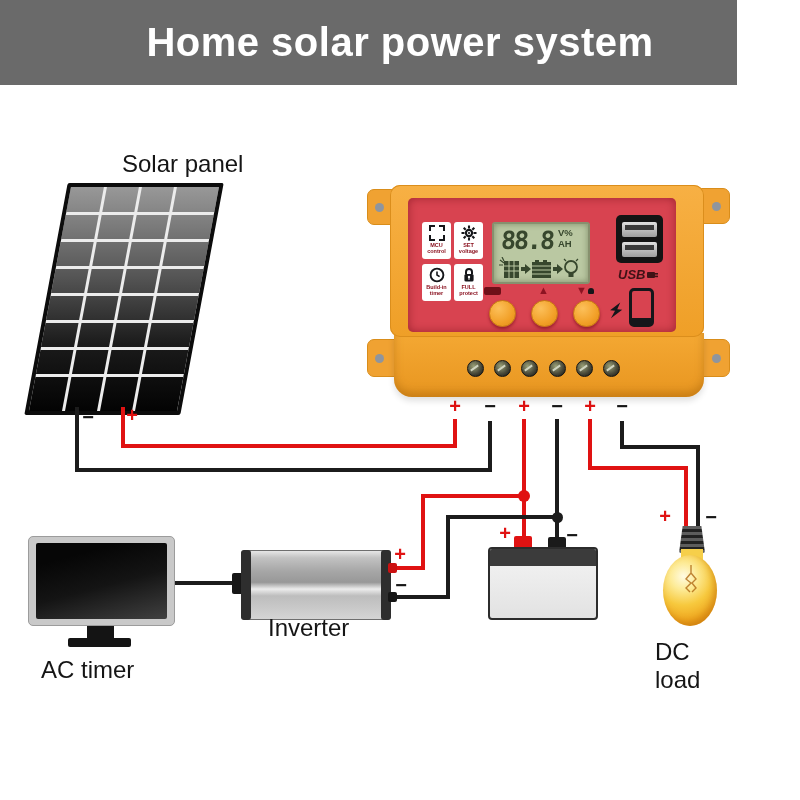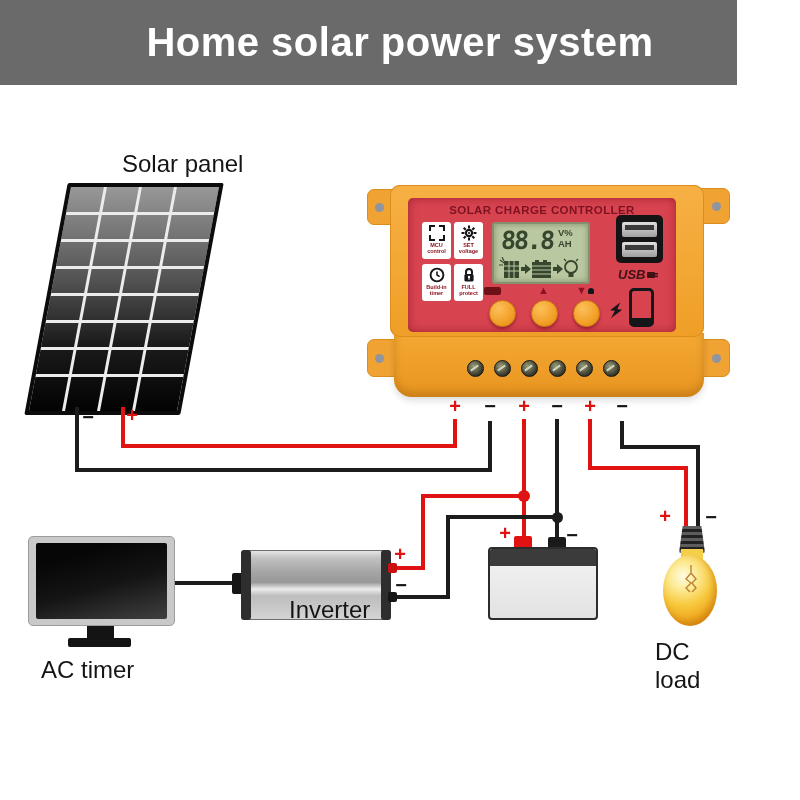--- a/index.html
+++ b/index.html
@@ -188,21 +188,20 @@
     <span class="screw-hole" style="left:7px;top:14px;"></span>
     </div>
   <div class="tab" style="left:700px;top:339px;width:28px;height:36px;border-radius:0 7px 7px 0;">
     <span class="screw-hole" style="left:11px;top:14px;"></span>
     </div>
 
   <div class="ctrl-lower"></div>
   <div class="ctrl-body"></div>
 
   <div class="faceplate">
-    <div class="ctrl-title">SOLAR CHARGE CONTROLLER</div>
 
     <div class="tile" style="left:14px;top:24px;">
       <span class="chip"></span>
       <span class="txt"><span>MCU</span><br><span>control</span></span>
     </div>
     <div class="tile" style="left:46px;top:24px;">
       <span>
         <svg width="16" height="16" viewBox="0 0 16 16">
             <g stroke="#15161a" stroke-width="2.1" fill="none">
         <circle cx="8" cy="8" r="3.1"></circle>
@@ -305,21 +304,21 @@
   <div class="mon-neck"></div>
   <div class="mon-base"></div>
   <div class="lbl" style="left:41px;top:656px;">AC timer</div>
 
   <div class="inv-conn"></div>
   <div class="inv-body"></div>
   <div class="inv-cap" style="left:241px;"></div>
   <div class="inv-cap" style="left:381px;"></div>
   <div class="nub" style="left:388px;top:563px;background:#cc1111;"></div>
   <div class="nub" style="left:388px;top:592px;background:#161616;"></div>
-  <div class="lbl" style="left:268px;top:596px;margin-left:21px;">Inverter</div>
+  <div class="lbl" style="left:268px;top:614px;">Inverter</div>
 
   <div class="bat-term" style="left:514px;top:536px;width:18px;height:13px;background:#e01212;"></div>
   <div class="bat-term" style="left:548px;top:537px;width:18px;height:12px;background:#1a1a1a;"></div>
   <div class="bat-body">
     <div class="bat-top"></div>
   </div>
 
   <div class="bulb-base"></div>
   <div class="bulb-neck"></div>
   <div class="bulb-globe"></div>

